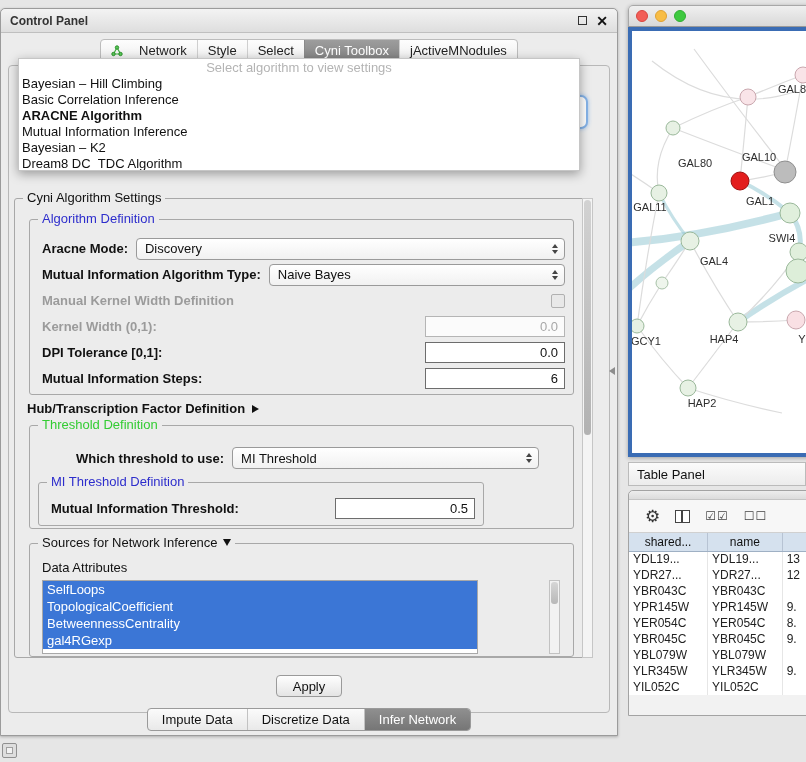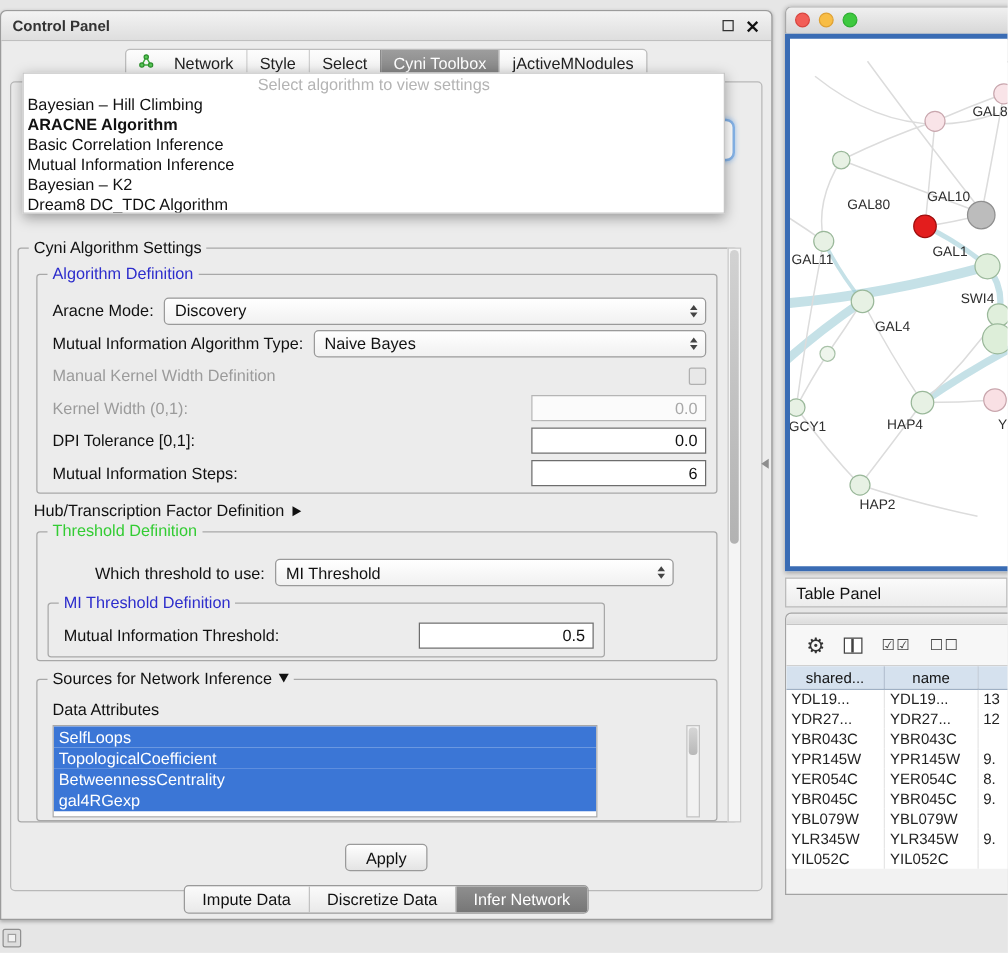--- a/index.html
+++ b/index.html
@@ -9,21 +9,21 @@
   
   .control-window{position:absolute;left:0;top:8px;width:618px;height:728px;background:#ececec;border:1px solid #9b9b9b;border-radius:5px 5px 0 0;box-shadow:0 1px 3px rgba(0,0,0,.25)}
   .titlebar{height:24px;display:flex;align-items:center;background:linear-gradient(#f3f3f3,#dedede);border-bottom:1px solid #bfbfbf;border-radius:5px 5px 0 0;padding:0 9px}
   .titlebar .title{font-weight:bold;font-size:12px;color:#333}
   .win-controls{margin-left:auto;display:flex;gap:9px;align-items:center}
   .restore-box{width:9px;height:9px;border:1.5px solid #333;display:inline-block}
   .close-x{font-weight:bold;font-size:14px;color:#111;line-height:1}
 
   .tabrow{position:absolute;left:0;right:0;top:30px;display:flex;justify-content:center}
   .tabbar{display:flex;align-items:stretch;border:1px solid #bcbcbc;border-radius:4px;background:linear-gradient(#fdfdfd,#eeeeee);overflow:hidden}
-  .tab{display:flex;align-items:flex-start;gap:16px;padding:3px 10px;font-size:13px;color:#222;border-left:1px solid #cfcfcf}
+  .tab{display:flex;align-items:center;gap:16px;padding:3px 10px;font-size:13px;color:#222;border-left:1px solid #cfcfcf}
   .tab:first-child{border-left:none}
   .tab.active{background:linear-gradient(#9d9d9d,#828282);color:#fff;border-left-color:#8a8a8a}
   .tab-icon{display:flex;align-items:center}
 
   .content-frame{position:absolute;left:7px;top:56px;width:602px;height:648px;border:1px solid #b8b8b8;border-radius:4px}
 
   
   .algo-popup{position:absolute;left:17px;top:49px;width:562px;height:113px;background:#fff;border:1px solid #c6c6c6;box-shadow:0 3px 10px rgba(0,0,0,.35);z-index:30;font-size:13px;overflow:hidden}
   .dd-placeholder{color:#b4b4b4;text-align:center;height:17px;line-height:17px}
   .dd-item{height:16px;line-height:16px;padding-left:3px;color:#111;white-space:nowrap}
@@ -37,21 +37,21 @@
   .legend.green{color:#33cc33}
 
   .settings-group{left:13px;top:189px;width:576px;height:460px}
   .alg-group{left:14px;top:20px;width:545px;height:176px}
   .thr-group{left:14px;top:226px;width:545px;height:104px}
   .mi-group{left:8px;top:56px;width:446px;height:44px}
   .src-group{left:14px;top:344px;width:545px;height:114px}
 
   .row{display:flex;align-items:center;height:25px;margin:0 8px 1px 12px}
   .row:first-of-type{margin-top:16px}
-  .lbl{font-weight:normal;font-size:13px;white-space:nowrap}
+  .lbl{font-weight:bold;font-size:13px;white-space:nowrap}
   .lbl.dis{color:#9b9b9b}
   .spacer{flex:1}
   .combo{flex:1;height:22px;margin-left:8px;background:linear-gradient(#ffffff,#f1f1f1);border:1px solid #9a9a9a;border-radius:4px;display:flex;align-items:center;padding-left:8px;font-size:13px;min-width:0}
   .stepper{margin-left:auto;display:flex;flex-direction:column;gap:2px;padding:0 6px}
   .tri-up{width:0;height:0;border-left:3.5px solid transparent;border-right:3.5px solid transparent;border-bottom:4.5px solid #444}
   .tri-dn{width:0;height:0;border-left:3.5px solid transparent;border-right:3.5px solid transparent;border-top:4.5px solid #444}
   .field{width:140px;height:21px;border:1px solid #6d6d6d;background:#fff;font-size:13px;display:flex;align-items:center;justify-content:flex-end;padding-right:6px}
   .field.dis{color:#a8a8a8;border-color:#b5b5b5;background:#fbfbfb}
   .checkbox{width:14px;height:14px;border:1px solid #b0b0b0;background:#e8e8e8;border-radius:2px}
 
@@ -151,22 +151,22 @@
   </div>
 
   <div class="content-frame"></div>
 
   <div class="focus-frag"></div>
 
   <div class="algo-popup">
     <div class="dd-placeholder">Select algorithm to view settings</div>
     <div>
         <div class="dd-item">Bayesian – Hill Climbing</div>
+        <div class="dd-item">Basic Correlation Inference</div>
         <div class="dd-item selected">ARACNE Algorithm</div>
-        <div class="dd-item">Basic Correlation Inference</div>
         <div class="dd-item">Mutual Information Inference</div>
         <div class="dd-item">Bayesian – K2</div>
         <div class="dd-item">Dream8 DC_TDC Algorithm</div>
       </div>
   </div>
 
   <div class="group settings-group">
     <span class="legend">Cyni Algorithm Settings</span>
 
     <div class="group alg-group">

